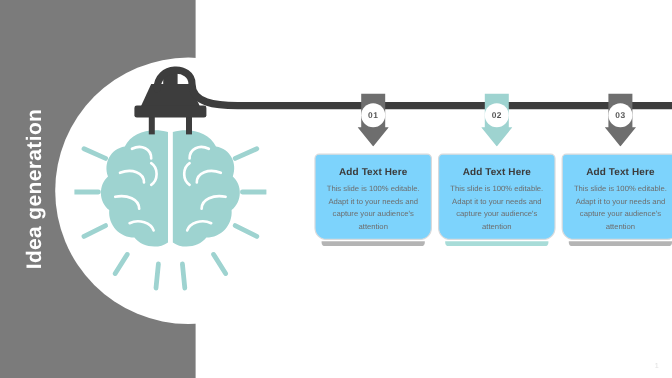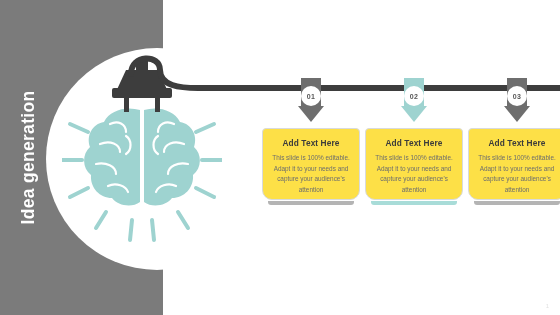--- a/index.html
+++ b/index.html
@@ -105,21 +105,21 @@
     letter-spacing: 0.4px;
   }
 
   
   .card {
     position: absolute;
     top: 128px;
     width: 98px;
     height: 72px;
     box-sizing: border-box;
-    background: #fde047;
+    background: #7dd3fc;
     border: 1px solid #d8dadc;
     border-radius: 4px 4px 10px 10px;
     padding: 9px 7px 6px 7px;
     text-align: center;
   }
   .card-shadow {
     position: absolute;
     top: 201px;
     width: 86px;
     height: 4px;

